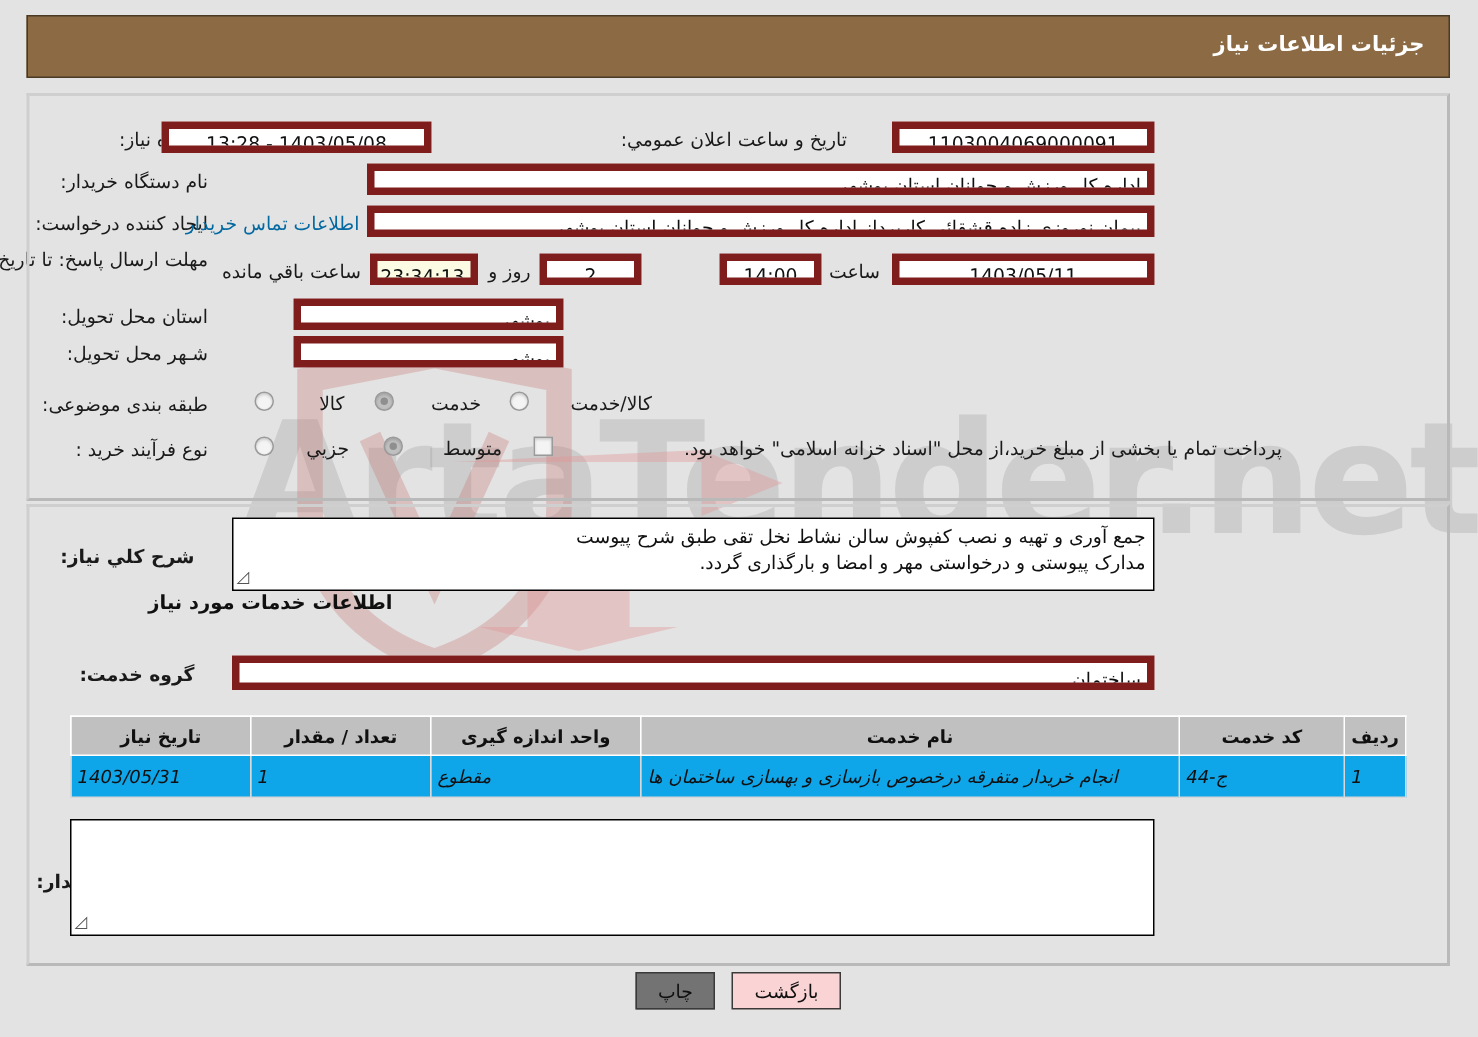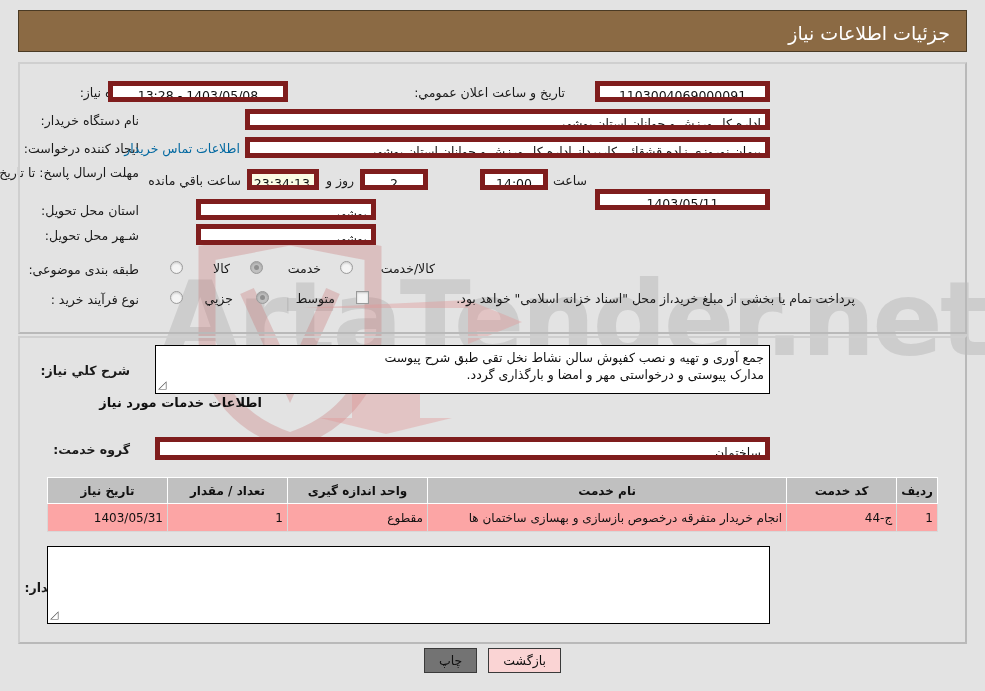--- a/index.html
+++ b/index.html
@@ -42,21 +42,22 @@
     left: 18px; top: 10px;
     width: 949px; height: 42px;
     background: #8b6a44;
     border: 1px solid #4a3a24;
     color: #ffffff;
     z-index: 2;
   }
   .titlebar .t {
     position: absolute;
     right: 16px; top: 11px;
-    font-size: 19px;
+    font-size: 14px;
+    font-weight: bold;
   }
 
   
   .panel {
     position: absolute;
     left: 18px;
     width: 949px;
     background: transparent;
     border: 2px solid #b9b9b9;
     border-top-color: #cfcfcf;
@@ -174,26 +175,27 @@
   table.grid th {
     background: #c0c0c0;
     border: 1px solid #ffffff;
     color: #101010;
     font-weight: bold;
     height: 26px;
     padding: 2px 4px;
     text-align: center;
   }
   table.grid td {
-    background: #fca5a5;
+    background: #0ea5e9;
     border: 1px solid #d8d8d8;
     color: #101010;
     height: 28px;
     padding: 2px 4px;
-    text-align: right;
+    text-align: left;
+    font-style: italic;
   }
 
   
   .btnbar {
     position: absolute;
     left: 0; top: 648px;
     width: 985px;
     text-align: center;
     z-index: 3;
   }
@@ -238,21 +240,21 @@
 <div class="fld c" style="right:697px; top:81px; width:180px;">1403/05/08 - 13:28</div>
 
 <span class="lbl" style="right:846px; top:113px;">نام دستگاه خریدار:</span>
 <div class="fld r" style="right:215px; top:109px; width:525px;">اداره کل ورزش و جوانان استان بوشهر</div>
 
 <span class="lbl" style="right:846px; top:141px;margin-left:26px;">ایجاد کننده درخواست:</span>
 <div class="fld r" style="right:215px; top:137px; width:525px;">پیمان نوروزی زاده قشقائی کاربرداز اداره کل ورزش و جوانان استان بوشهر</div>
 <span class="link" style="right:745px; top:139px;">اطلاعات تماس خریدار</span>
 
 <span class="lbl" style="right:846px; top:165px; width:115px;">مهلت ارسال پاسخ: تا تاریخ:</span>
-<div class="fld c" style="right:215px; top:169px; width:175px;margin-top:20px;">1403/05/11</div>
+<div class="fld c" style="right:215px; top:169px; width:175px;">1403/05/11</div>
 <span class="plain" style="right:398px; top:171px;">ساعت</span>
 <div class="fld c" style="right:437px; top:169px; width:68px;">14:00</div>
 <div class="fld c" style="right:557px; top:169px; width:68px;">2</div>
 <span class="plain" style="right:631px; top:171px;">روز و</span>
 <div class="fld c yellow" style="right:666px; top:169px; width:72px;">23:34:13</div>
 <span class="plain" style="right:744px; top:171px;">ساعت باقي مانده</span>
 
 <span class="lbl" style="right:846px; top:203px;">استان محل تحویل:</span>
 <div class="fld r" style="right:609px; top:199px; width:180px;">بوشهر</div>
 

